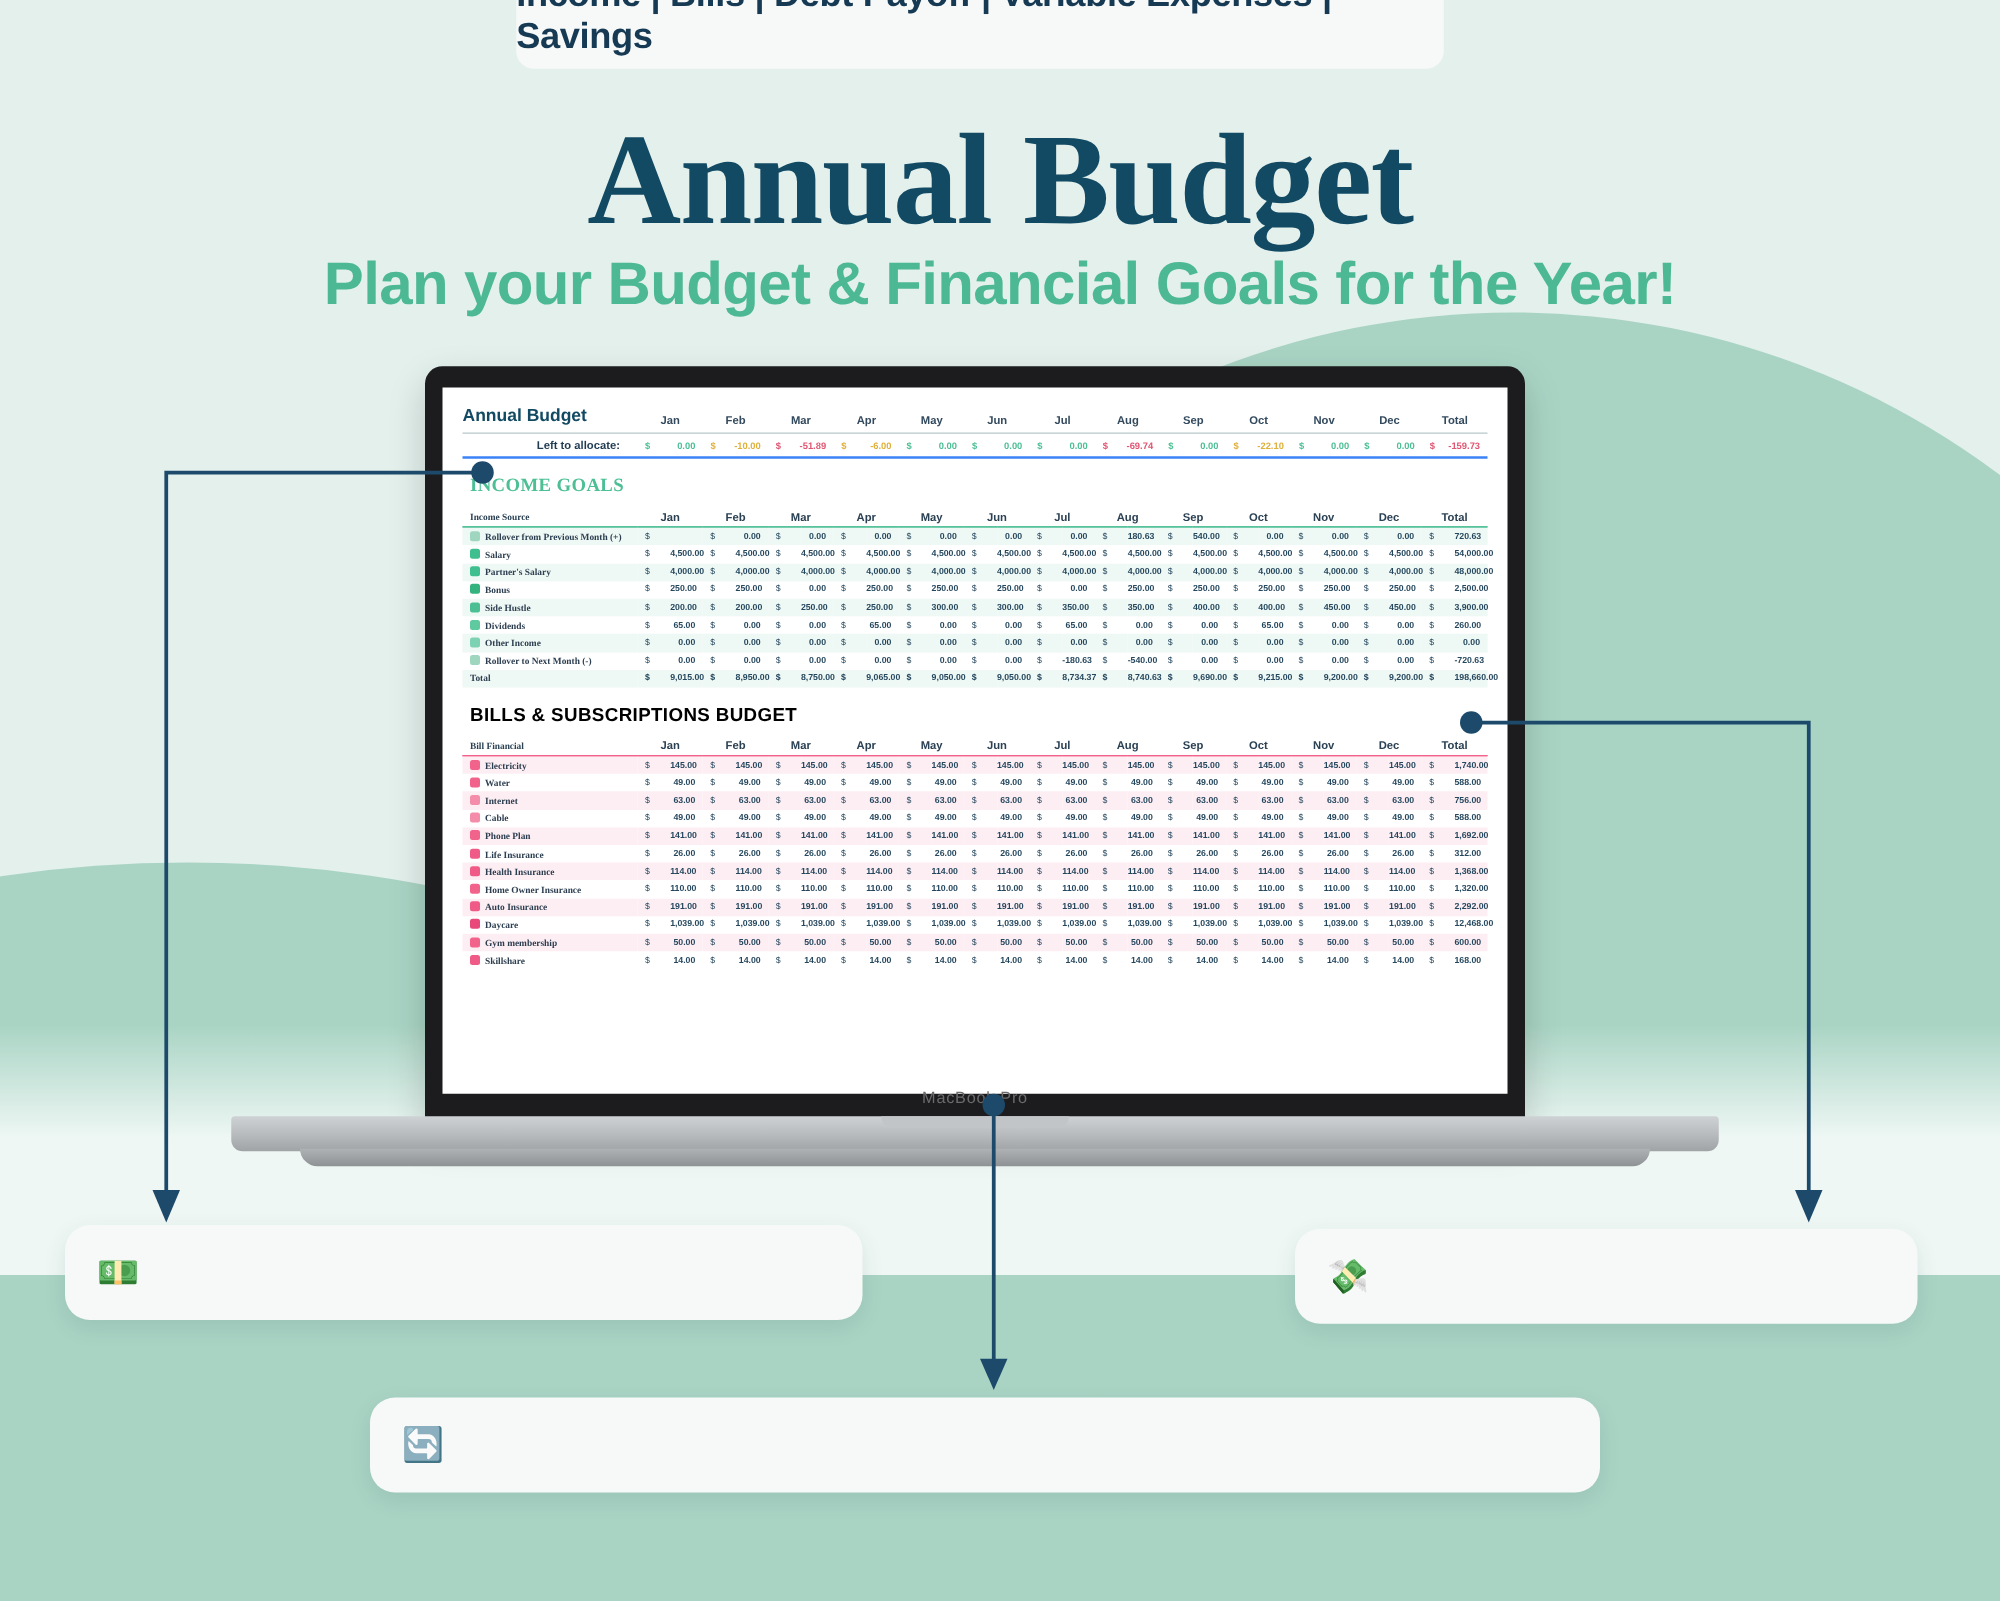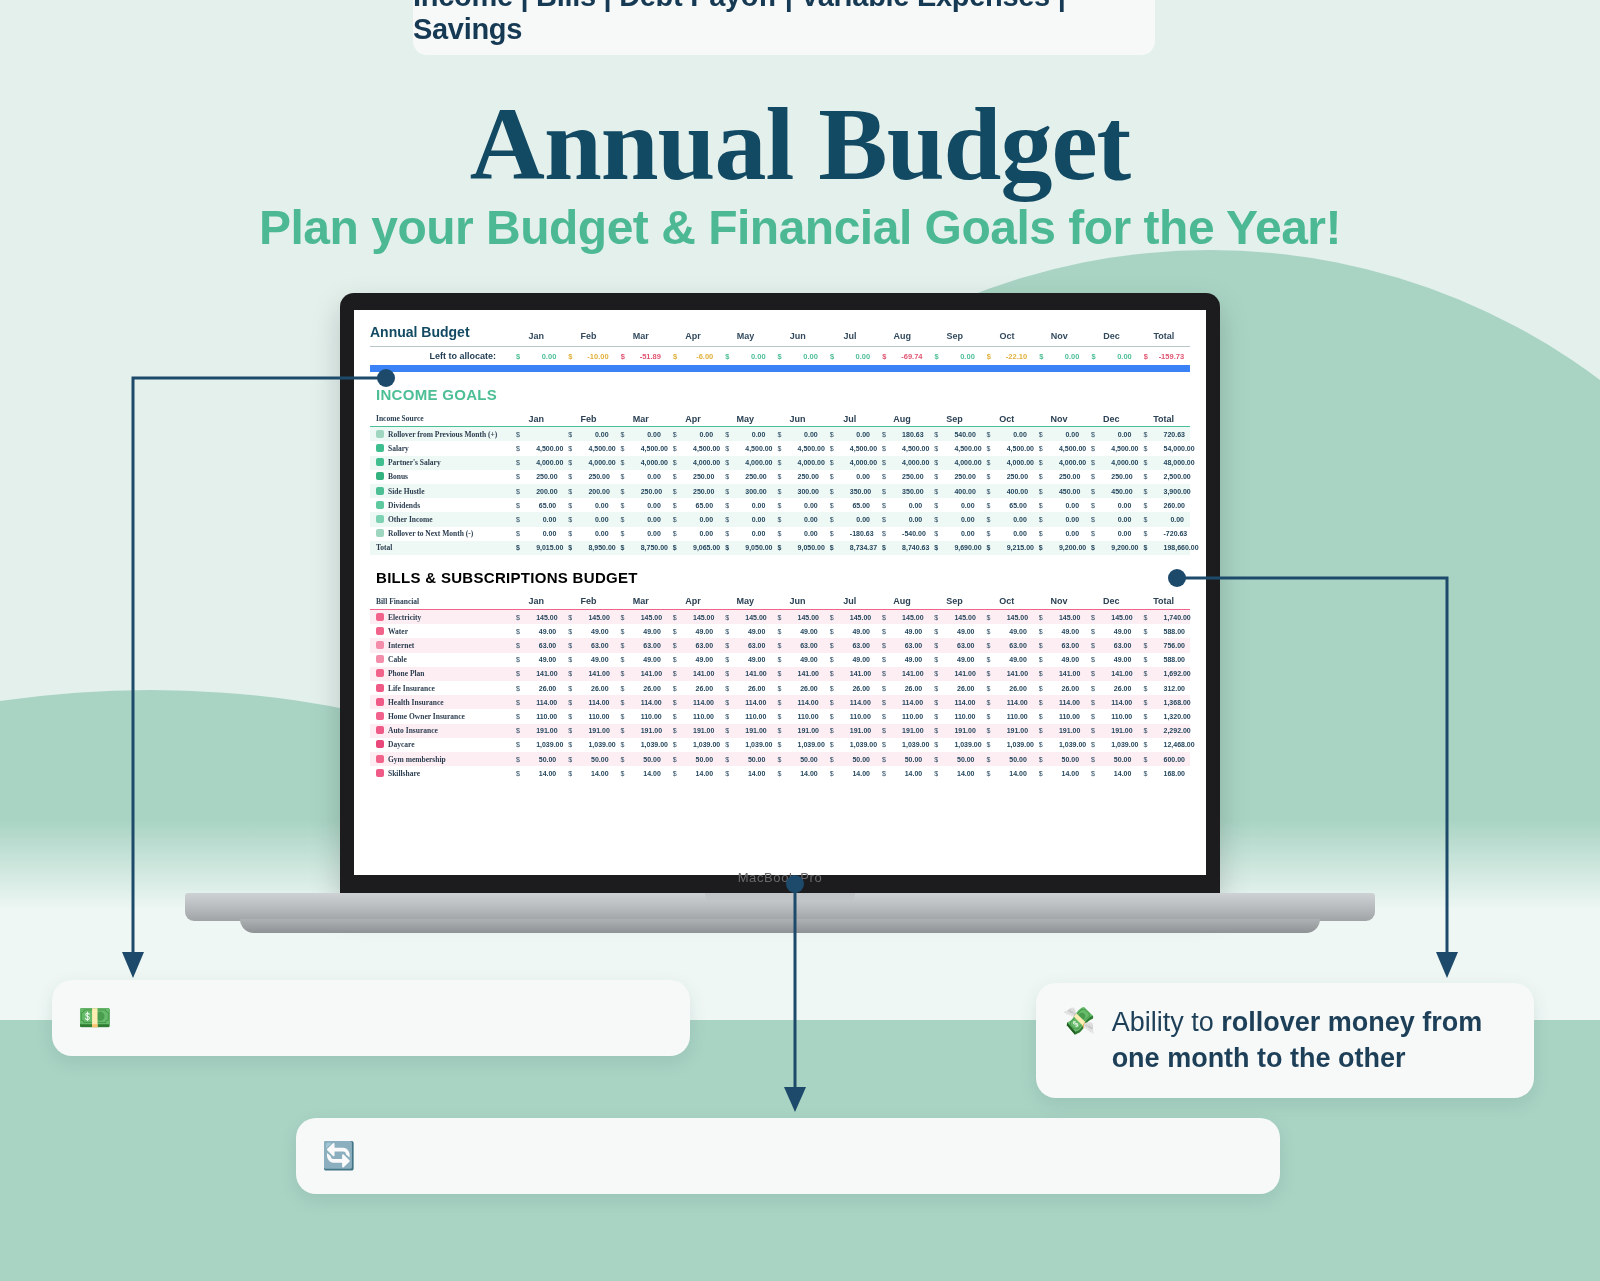--- a/index.html
+++ b/index.html
@@ -86,29 +86,29 @@
   
   .sheet { padding:14px 16px 0 16px; font-size:8px; color:#2c3e50; }
   .sheet-head { display:flex; align-items:flex-end; }
   .sheet-title {
     width:140px; font-size:14px; font-weight:700; color:#134a63; padding-bottom:6px;
   }
   .months { flex:1; display:flex; }
   .months div { flex:1; text-align:center; font-size:9px; color:#334a5e; font-weight:600;
                 padding-bottom:5px;}
   .alloc-row { display:flex; align-items:center; border-top:1px solid #b9c7c9;
-               border-bottom:7px solid #3b82f6; padding:4px 0; }
+               border-bottom:2px solid #3b82f6; padding:4px 0; }
   .alloc-label { width:140px; text-align:right; padding-right:14px;
                  font-size:9px; font-weight:700; color:#1f3b52; }
   .alloc-vals { flex:1; display:flex; }
   .alloc-vals div { flex:1; display:flex; justify-content:space-between;
                     padding:0 6px; font-size:7.5px; font-weight:700; }
 
   .sec-title { font-size:15px; font-weight:700; letter-spacing:.3px; margin:14px 0 8px 6px; }
-  .sec-income { color:#4dbf95; }
+  .sec-income { color:#4dbf95;font-family:Liberation Serif, serif; }
   .sec-bills  { color:#000000; }
 
   table.grid { width:100%; border-collapse:collapse; table-layout:fixed; }
   table.grid th, table.grid td { font-size:7px; padding:2.6px 0; }
   table.grid th.cat, table.grid td.cat { width:140px; text-align:left; padding-left:6px;
       font-size:7.5px; font-weight:600;font-family:Liberation Serif, serif; }
   table.grid th { font-size:9px; font-weight:600; color:#2b4154; text-align:center; }
   table.grid thead tr { border-bottom:1.4px solid #4dbf95; }
   .bills table.grid thead tr { border-bottom:1.4px solid #f2638c; }
   table.grid td.num { text-align:right; padding-right:6px; font-weight:600; color:#25475e;}
@@ -918,18 +918,17 @@
   <polygon points="1447,978 1436,952 1458,952" fill="#1d4a6b"></polygon>
   <polygon points="795,1112 784,1087 806,1087" fill="#1d4a6b"></polygon>
 </svg>
 
 <div class="card" id="card-totals">
   <span class="emoji">💵</span>
 </div>
 
 <div class="card" id="card-rollover">
   <span class="emoji">💸</span>
-  <p><span>Ability to </span><b>rollover money from one month to the other</b><span></span></p>
 </div>
 
 <div class="card" id="card-debt">
   <span class="emoji">🔄</span>
 </div>
 
 </body></html>

